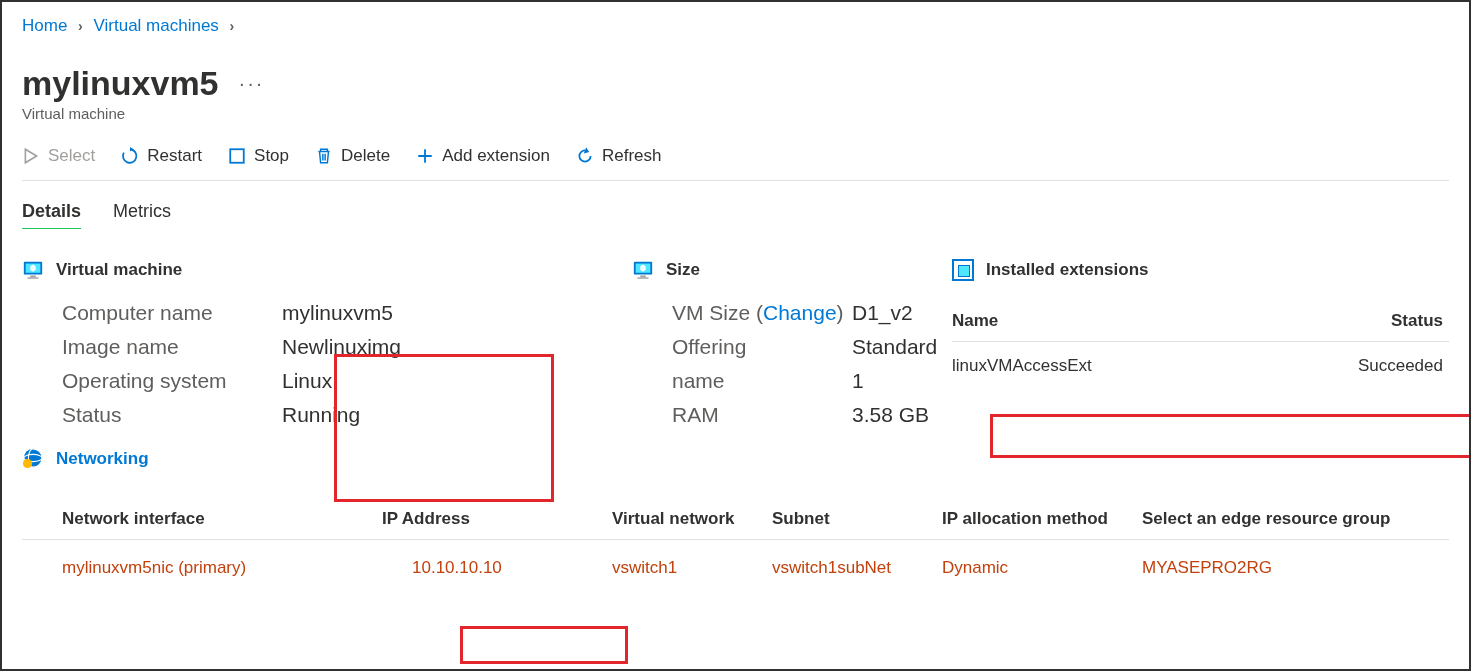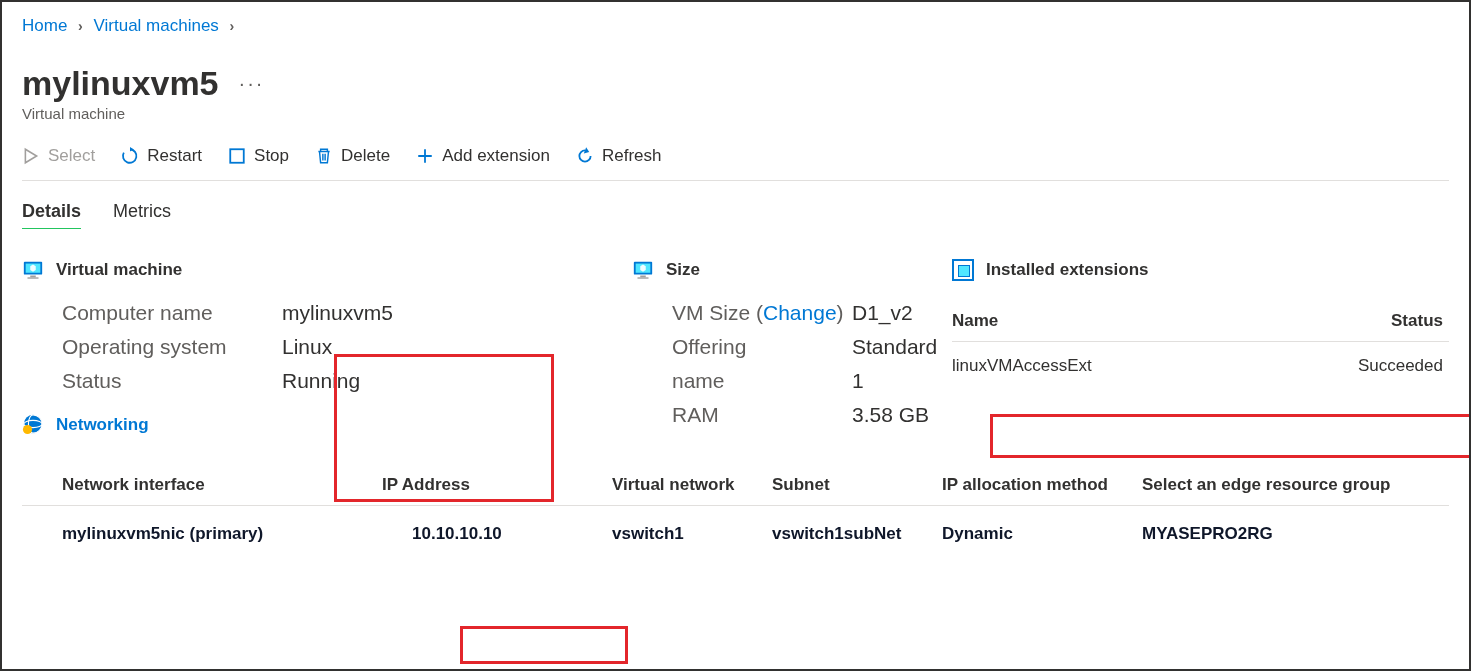--- a/index.html
+++ b/index.html
@@ -102,22 +102,21 @@
   }
   .net-table th {
     text-align: left;
     font-weight: 600;
     color: #323130;
     padding: 10px 20px 10px 0;
     border-bottom: 1px solid #e1dfdd;
   }
   .net-table td {
     padding: 14px 20px 10px 0;
-    color: #0f172a;
-    font-weight: bold;
+    color: #c2410c;
   }
   .net-table th:first-child, .net-table td:first-child { padding-left: 40px; }
   .ext-table { width: 100%; border-collapse: collapse; font-size: 17px; }
   .ext-table th {
     text-align: left;
     font-weight: 600;
     padding: 10px 0;
     border-bottom: 1px solid #e1dfdd;
   }
   .ext-table td { padding: 14px 0; }
@@ -240,20 +239,24 @@
             <rect x="9" y="18" width="6" height="2" fill="#a0a0a0"></rect>
             <rect x="6" y="20" width="12" height="1.5" fill="#a0a0a0"></rect>
             <polygon points="12,6 15,8 15,12 12,14 9,12 9,8" fill="#ffffff" opacity="0.9"></polygon>
           </svg>
       <span>Virtual machine</span>
     </div>
     <div class="props">
       <div class="prop-row">
         <div class="prop-label">Computer name</div>
         <div class="prop-value">mylinuxvm5</div>
+      </div>
+      <div class="prop-row">
+        <div class="prop-label">Image name</div>
+        <div class="prop-value">Newlinuximg</div>
       </div>
       <div class="prop-row">
         <div class="prop-label">Operating system</div>
         <div class="prop-value">Linux</div>
       </div>
       <div class="prop-row">
         <div class="prop-label">Status</div>
         <div class="prop-value">Running</div>
       </div>
     </div>

